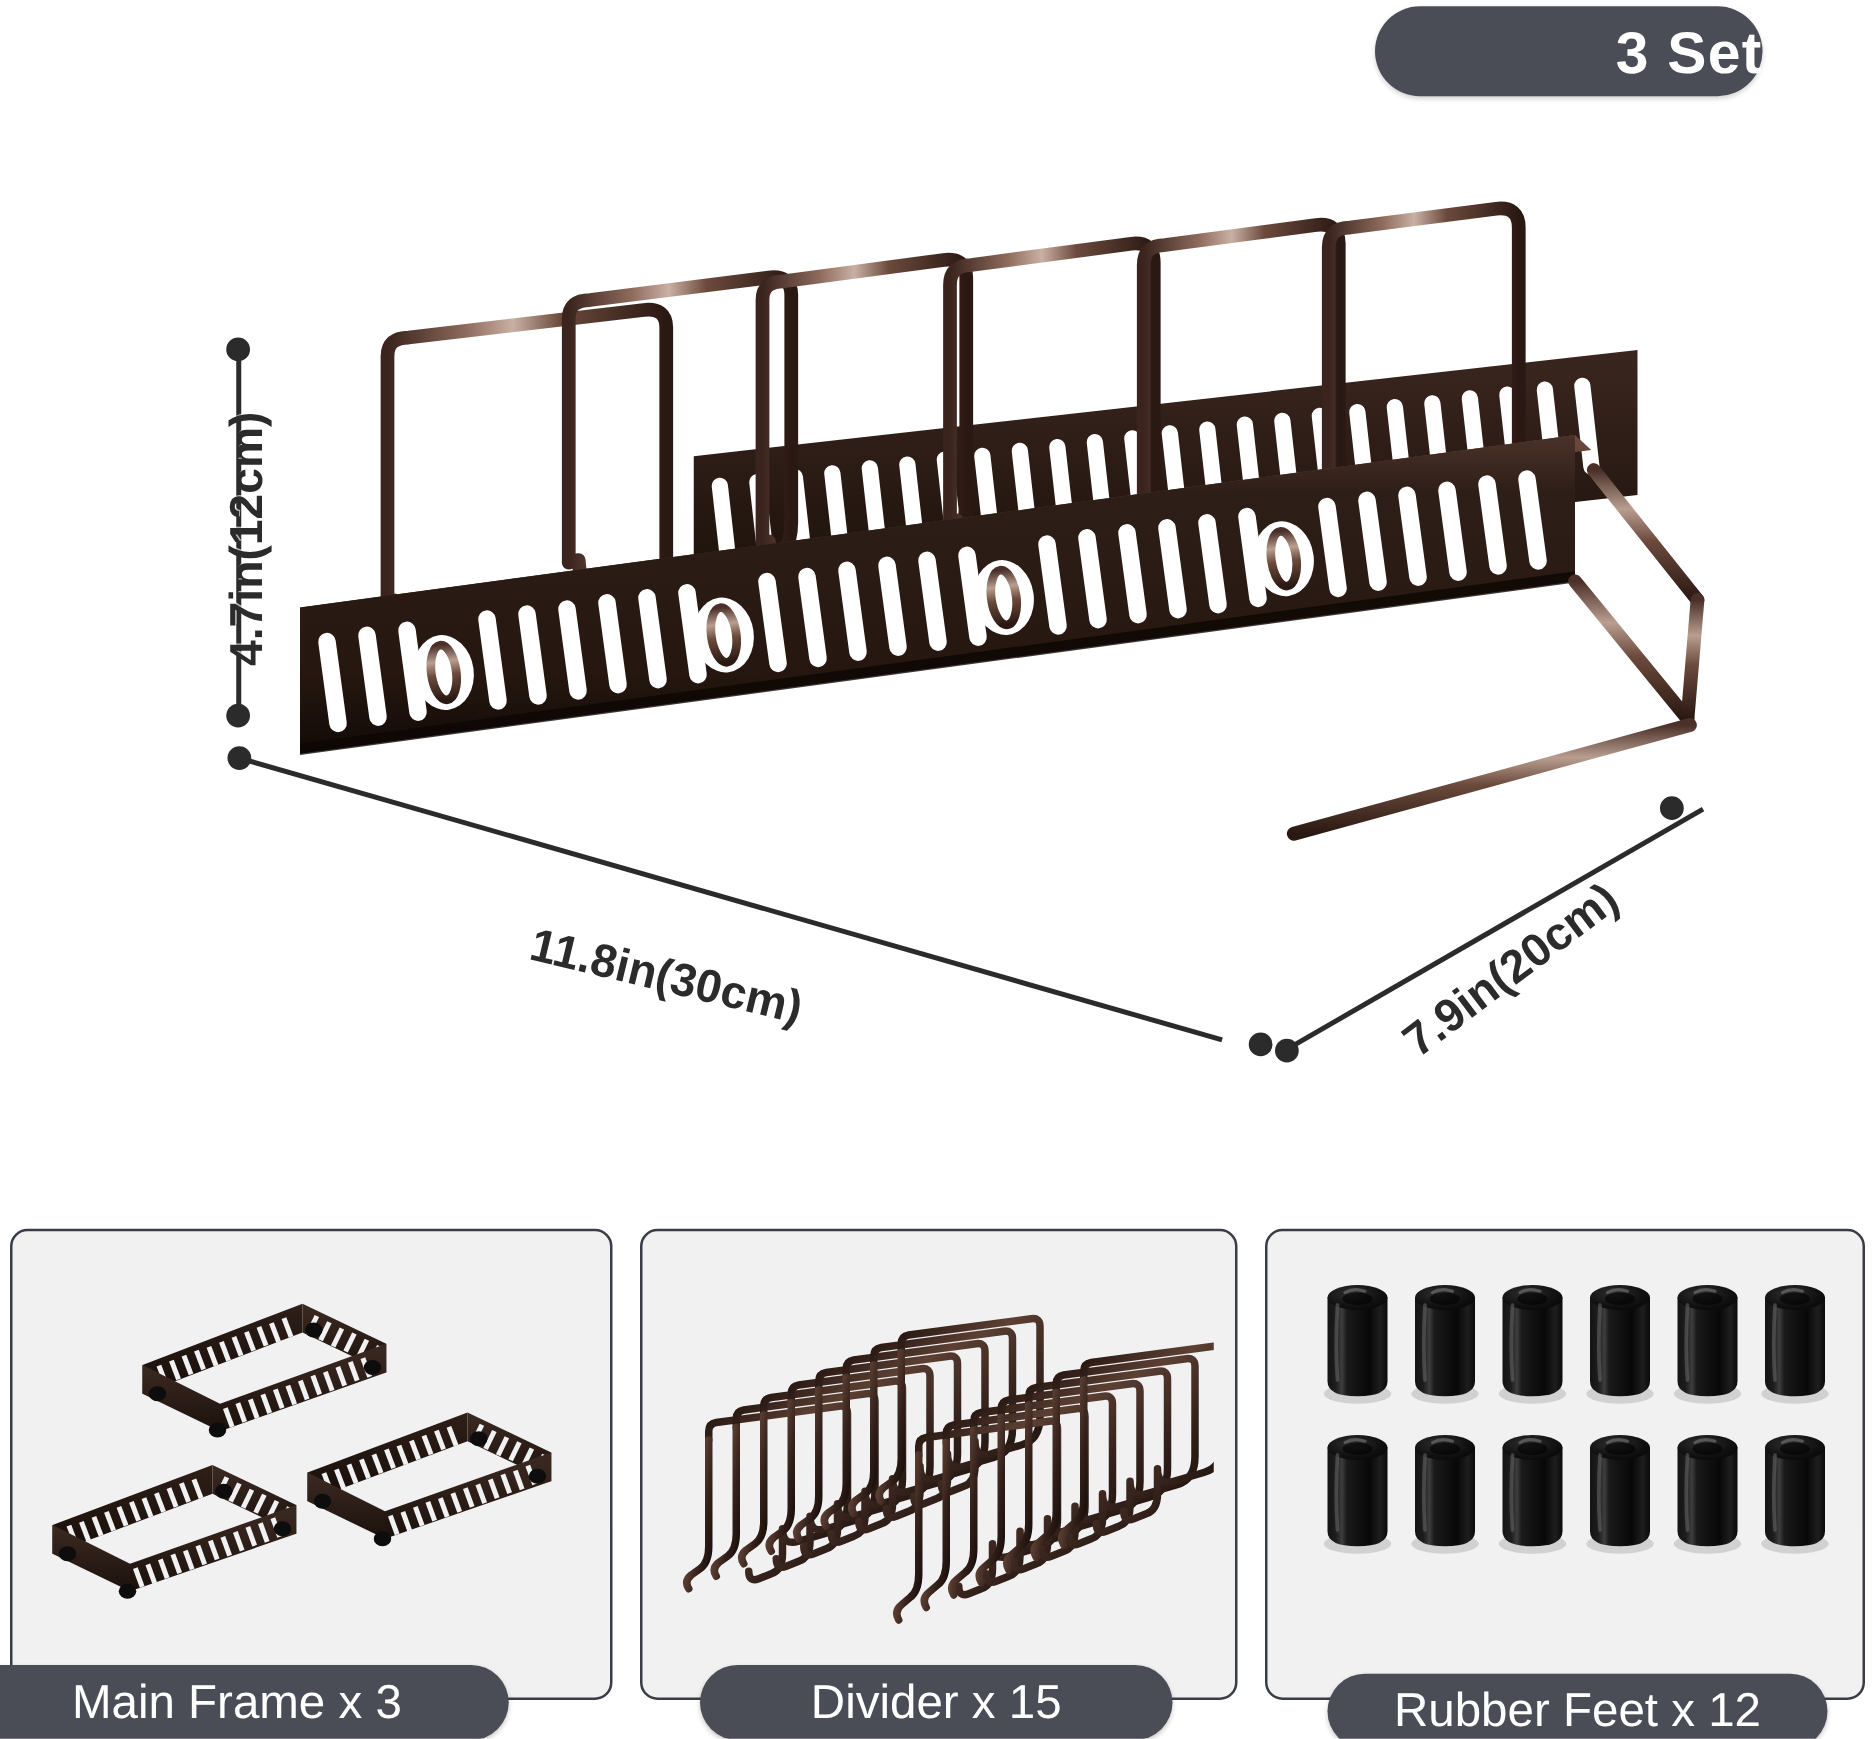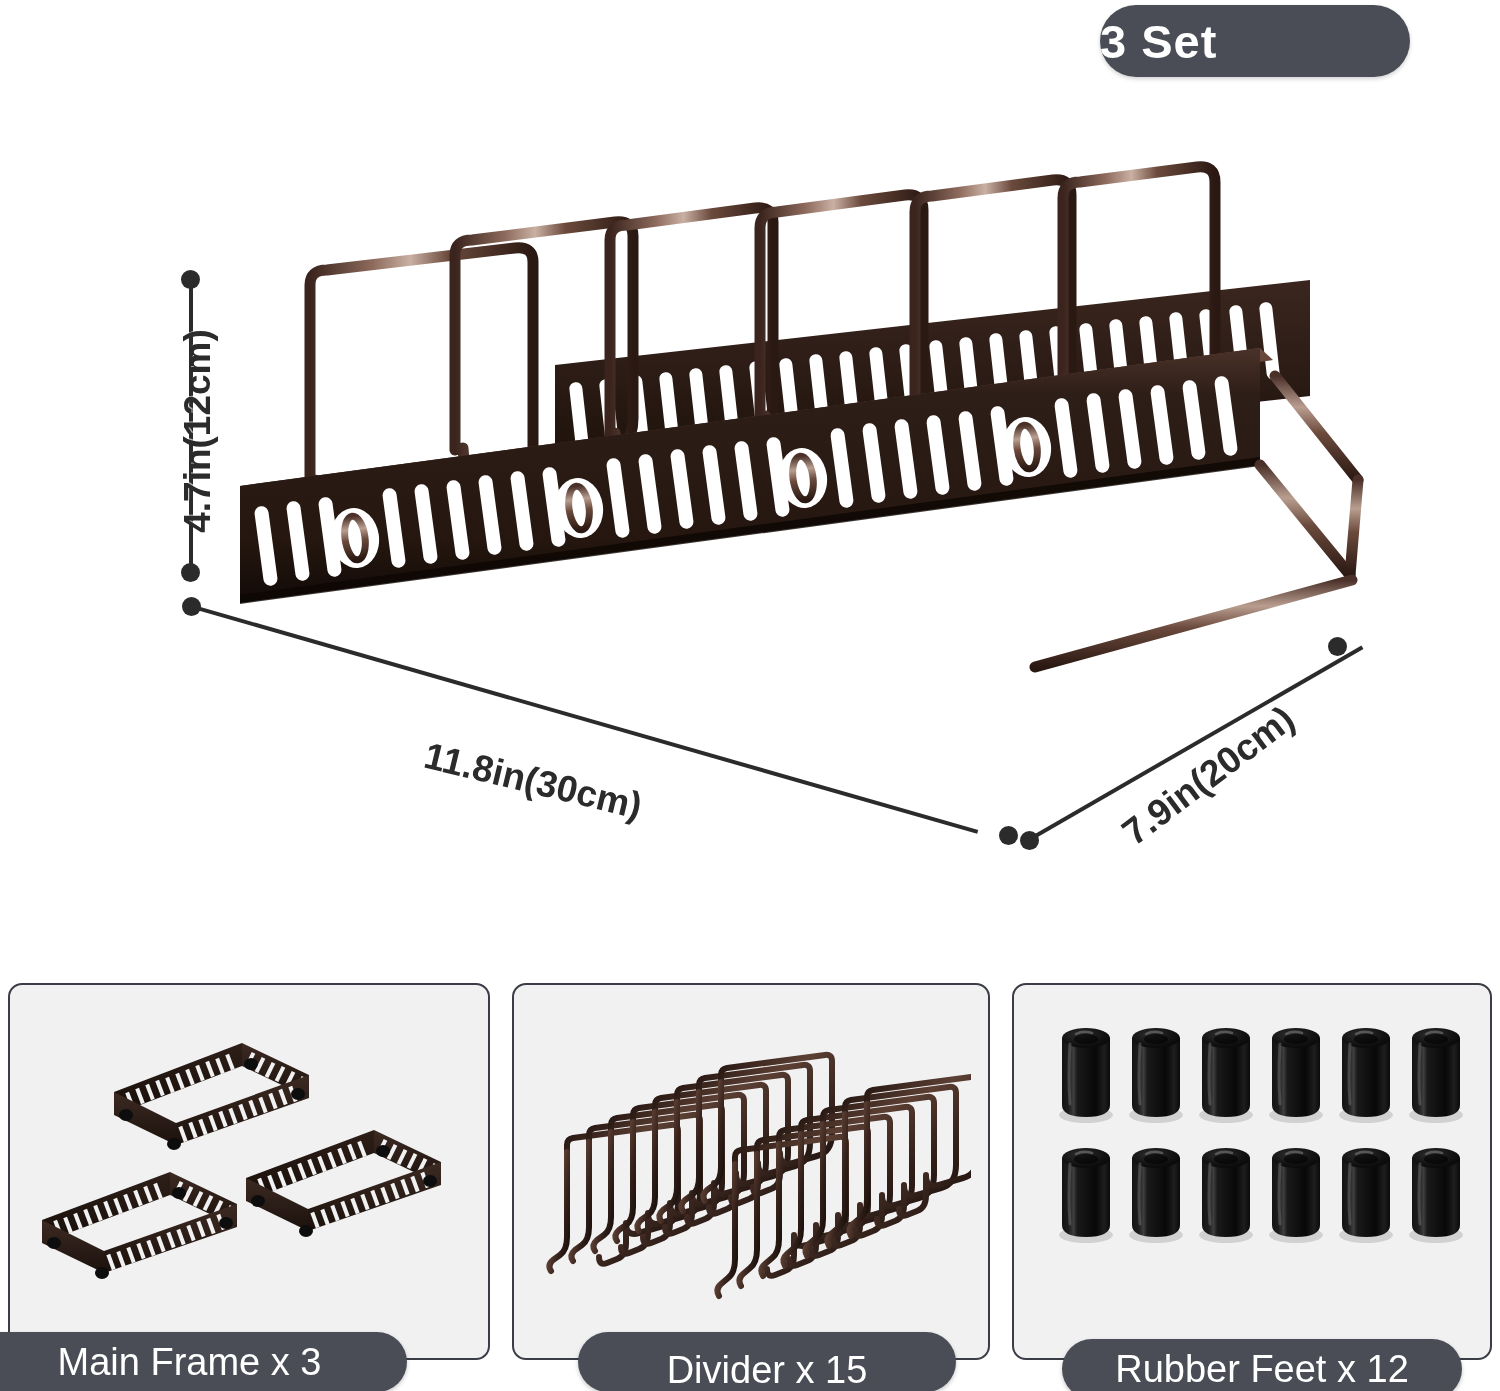--- a/index.html
+++ b/index.html
@@ -17,21 +17,21 @@
   .badge {
     position: absolute;
     top: 5px;
     left: 1100px;
     width: 310px;
     height: 72px;
     background: #4a4d55;
     border-radius: 36px;
     display: flex;
     align-items: center;
-    justify-content: flex-start;
+    justify-content: flex-end;
     color: #ffffff;
     font-size: 47px;
     font-weight: bold;
     letter-spacing: 1px;
     box-shadow: 0 2px 4px rgba(0,0,0,0.18);
   }
 
   
   .hero { position: absolute; top: 0; left: 0; width: 1500px; height: 960px; }
 
@@ -90,21 +90,21 @@
     display: flex;
     align-items: center;
     justify-content: center;
     color: #ffffff;
     font-size: 38px;
     white-space: nowrap;
     padding: 0 34px;
     box-shadow: 0 2px 4px rgba(0,0,0,0.22);
   }
   .pill-1 { left: -28px;  top: 1332px; width: 435px; }
-  .pill-2 { left: 578px;  top: 1332px; width: 378px; align-items: flex-end; }
+  .pill-2 { left: 560px;  top: 1332px; width: 378px; }
   .pill-3 { left: 1062px; top: 1339px; width: 400px; }
 
   .pill-wrap { position: absolute; left: 0; top: 0; width: 1500px; height: 1391px; pointer-events: none; }
   .pill { pointer-events: auto; }
 </style>
 </head>
 <body>
 
 <div class="badge">
   <span>3 Set</span>

